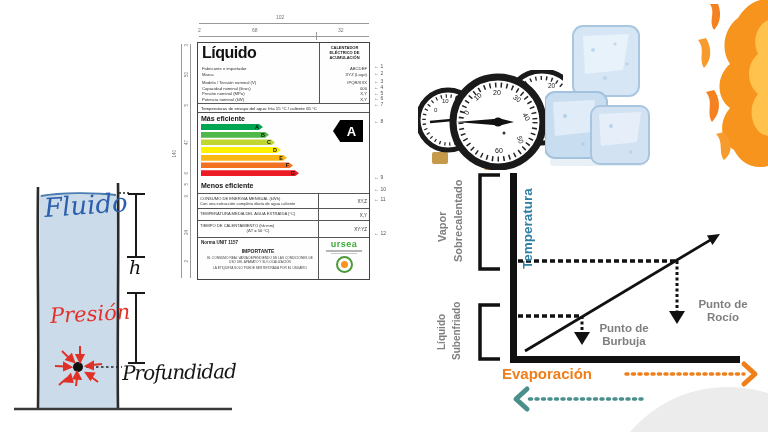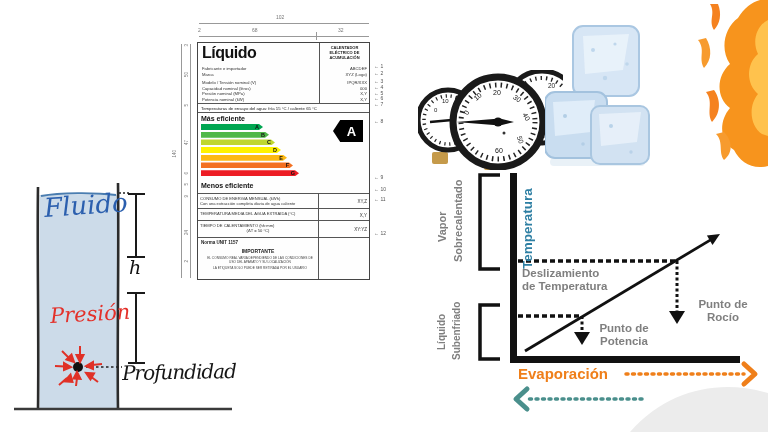--- a/index.html
+++ b/index.html
@@ -192,20 +192,28 @@
       <div class="div"></div>
       <div class="val">XY:YZ</div>
     </div>
 
     <div class="el-bottom">
       <div class="div"></div>
       <div class="el-norm">Norma UNIT 1157</div>
       <div class="el-imp">IMPORTANTE</div>
       <div class="el-par">EL CONSUMO REAL VARÍA DEPENDIENDO DE LAS CONDICIONES DE USO DEL APARATO Y SU LOCALIZACIÓN</div>
       <div class="el-par">LA ETIQUETA SOLO PUEDE SER RETIRADA POR EL USUARIO</div>
+      <div class="ursea">
+        <div class="wm">ursea</div>
+        <div class="sub"></div>
+        <div class="sub2"></div>
+        <div class="emblem">
+            <i></i>
+          </div>
+      </div>
     </div>
   </div>
 
   <span class="callout" style="top:63px;">1</span>
   <span class="callout" style="top:70px;">2</span>
   <span class="callout" style="top:78px;">3</span>
   <span class="callout" style="top:84px;">4</span>
   <span class="callout" style="top:90px;">5</span>
   <span class="callout" style="top:95px;">6</span>
   <span class="callout" style="top:101px;">7</span>
@@ -317,28 +325,24 @@
       <polyline points="314,199 325,209 314,219" fill="none" stroke="#ef7f1a" stroke-width="5" stroke-linecap="round" stroke-linejoin="round"></polyline>
 
       <line x1="212" y1="234" x2="97" y2="234" stroke="#4a8f8c" stroke-width="3.5" stroke-dasharray="2 4.5" stroke-linecap="round"></line>
       <polyline points="97,224 86,234 97,244" fill="none" stroke="#4a8f8c" stroke-width="5" stroke-linecap="round" stroke-linejoin="round"></polyline>
     </svg>
     <span class="vtext" style="left:6px;top:20px;height:84px;font-size:11px;">Vapor</span>
     <span class="vtext" style="left:22px;top:6px;height:100px;font-size:11px;">Sobrecalentado</span>
     <span class="vtext" style="left:6px;top:138px;height:58px;font-size:10px;">Líquido</span>
     <span class="vtext" style="left:21px;top:134px;height:64px;font-size:10px;">Subenfriado</span>
     <span class="vtext" style="left:90px;top:8px;height:112px;font-size:13.5px;color:#2e7fa3;">Temperatura</span>
-    <div class="glabel" style="left:92px;top:102px;font-size:11.5px;">
-      <span>Deslizamiento</span><br>
-      <span>de Temperatura</span>
-    </div>
     <div class="glabel" style="left:158px;top:157px;width:72px;text-align:center;font-size:11.5px;">
       <span>Punto de</span><br>
-      <span>Potencia</span>
+      <span>Burbuja</span>
     </div>
     <div class="glabel" style="left:254px;top:133px;width:78px;text-align:center;font-size:11.5px;">
       <span>Punto de</span><br>
       <span>Rocío</span>
     </div>
-    <div class="glabel" style="left:88px;top:200px;font-size:15px;color:#ef7f1a;">Evaporación</div>
+    <div class="glabel" style="left:72px;top:200px;font-size:15px;color:#ef7f1a;">Evaporación</div>
   </div>
 
 </div>
 
 </body></html>

